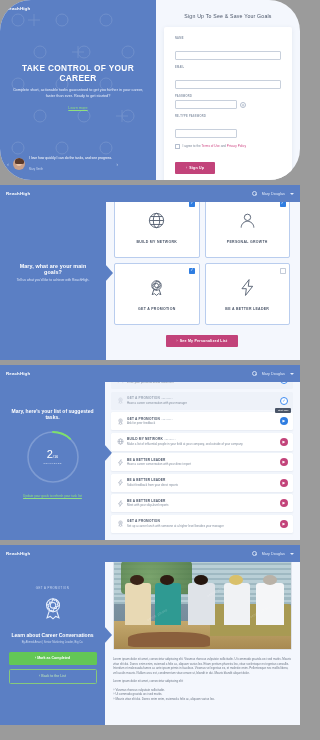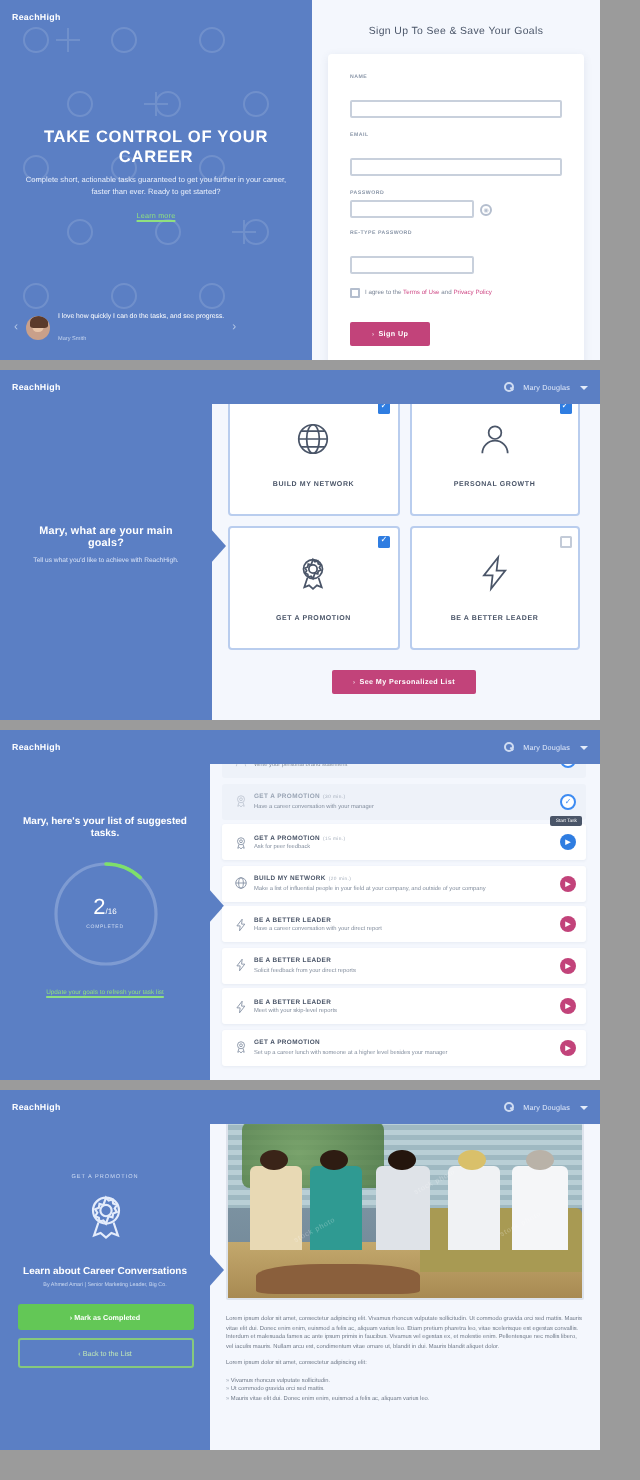--- a/index.html
+++ b/index.html
@@ -21,21 +21,21 @@
   .nav-search::after { content:""; position:absolute; width:2px; height:.7px;
                        background:#cfdcf2; right:-1.5px; bottom:0; transform:rotate(45deg); }
   .nav-user { font-size:3.6px; color:#e3ebfa; letter-spacing:.1px; }
   .caret { width:0;height:0;border-left:2px solid transparent;border-right:2px solid transparent;
            border-top:2.4px solid #e3ebfa; }
   .panel-notch { position:absolute; right:-7px; top:50%; transform:translateY(-50%);
                  width:0;height:0;border-top:9px solid transparent;border-bottom:9px solid transparent;
                  border-left:8px solid #5b7fc4; }
 
   
-  #s1 { height:180px; display:flex; background:#f4f7fd; }
+  #s1 { height:180px; display:flex; background:#f4f7fd;border-radius:31px; }
   .hero { width:156px; background:#5b7fc4; position:relative; overflow:hidden;
           display:flex; flex-direction:column; }
   .hero-pattern { position:absolute; inset:0; opacity:.13; }
   .hero-body { flex:1; display:flex; flex-direction:column; justify-content:center;
                align-items:center; text-align:center; padding:0 12px; position:relative; z-index:2; }
   .hero h1 { font-size:8.3px; font-weight:bold; color:#fff; letter-spacing:.35px; margin-bottom:5px; }
   .hero p { font-size:3.8px; color:#e6edfb; line-height:1.55; margin-bottom:6px; }
   .link-grn { font-size:3.6px; color:#8fe07f; text-decoration:underline; letter-spacing:.1px; }
   .testimonial { position:relative; z-index:2; display:flex; align-items:center;
                  gap:4px; padding:0 7px 9px 7px; }

